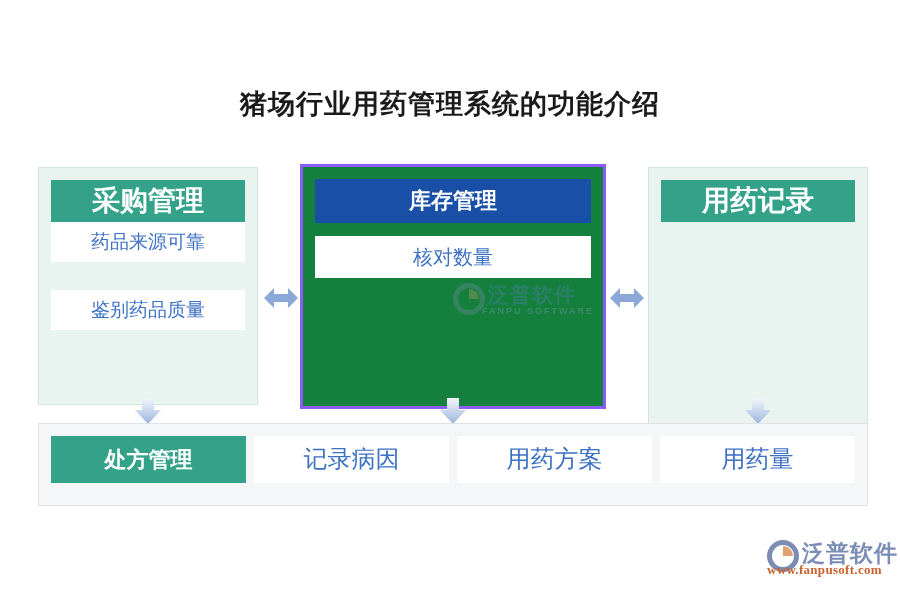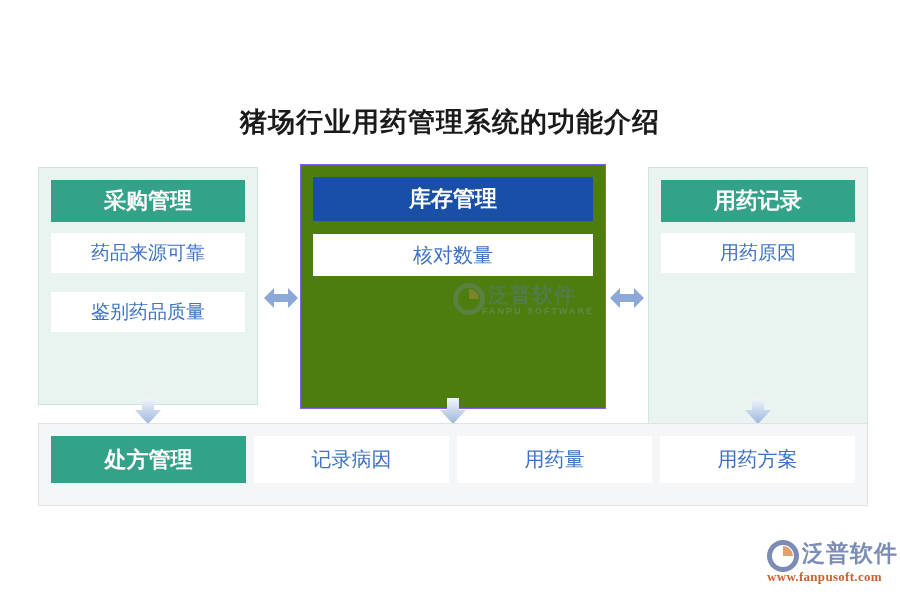--- a/index.html
+++ b/index.html
@@ -20,21 +20,20 @@
     position: absolute;
     left: 0;
     top: 86px;
     width: 900px;
     text-align: center;
     font-size: 27px;
     font-weight: bold;
     color: #1a1a1a;
     letter-spacing: 1px;
     font-family: "Liberation Serif", "DejaVu Serif", serif;
-    margin-top: 18px;
   }
 
   
   #diagram {
     position: absolute;
     left: 0;
     top: 0;
     width: 900px;
     height: 600px;
   }
@@ -44,48 +43,47 @@
     position: absolute;
     top: 167px;
     box-sizing: border-box;
     padding: 12px 12px 14px 12px;
   }
   .column.green-col {
     background: #e9f4f1;
     border: 1px solid #cfe5df;
   }
   .column.blue-col {
-    background: #4d7c0f;
-    border: 1px solid #8b5cf6;
+    background: #15803d;
+    border: 3px solid #8b5cf6;
   }
   #col-purchase { left: 38px;  width: 220px; height: 238px; }
   #col-stock    { left: 300px; width: 306px; height: 245px; top: 164px; }
   #col-record   { left: 648px; width: 220px; height: 264px; }
 
   .col-header {
     height: 42px;
     line-height: 42px;
     text-align: center;
-    font-size: 22px;
+    font-size: 28px;
     font-weight: bold;
     color: #ffffff;
-    margin-bottom: 11px;
   }
   .col-header.green { background: #33a289; }
   .col-header.blue  { background: #1a4fa8; }
   #col-stock .col-header { height: 44px; line-height: 44px; font-size: 22px; margin-bottom: 13px; }
 
   .col-item {
     height: 40px;
     line-height: 40px;
     text-align: center;
     background: #ffffff;
     color: #3c71c4;
     font-size: 19px;
-    margin-bottom: 19px;
+    margin-bottom: 28px;
   }
   .col-item:last-child { margin-bottom: 12px; }
   #col-stock .col-item { height: 42px; line-height: 42px; font-size: 20px; margin-bottom: 13px; }
 
   
   .h-arrow {
     position: absolute;
     top: 285px;
     width: 34px;
     height: 26px;
@@ -121,21 +119,21 @@
     gap: 8px;
     height: 47px;
   }
   .bottom-item {
     flex: 1;
     height: 47px;
     line-height: 47px;
     text-align: center;
     background: #ffffff;
     color: #3c71c4;
-    font-size: 20px;
+    font-size: 24px;
   }
   .bottom-item.primary {
     background: #33a289;
     color: #ffffff;
     font-weight: bold;
     font-size: 22px;
   }
 
   
   #center-watermark {
@@ -197,21 +195,21 @@
     top: 0px;
     font-size: 23px;
     font-weight: bold;
     color: #7b8cb5;
     letter-spacing: 1px;
     white-space: nowrap;
   }
   #brand-logo .logo-url {
     position: absolute;
     left: 1px;
-    top: 31px;
+    top: 24px;
     font-size: 13px;
     font-weight: bold;
     color: #c9622f;
     letter-spacing: 0.3px;
     white-space: nowrap;
     font-family: "Liberation Serif", serif;
   }
 </style>
 </head>
 <body>
@@ -238,21 +236,20 @@
   </div>
 
   <div class="h-arrow" id="h-arrow-right">
     <svg width="34" height="26" viewBox="0 0 34 26" xmlns="http://www.w3.org/2000/svg">
       <polygon points="0,13 10,3 10,9 24,9 24,3 34,13 24,23 24,17 10,17 10,23" fill="#8ca8d8"></polygon>
     </svg>
   </div>
 
   <div class="column green-col" id="col-record">
     <div class="col-header green">用药记录</div>
-    <div class="col-item">用药原因</div>
   </div>
 
   <div id="center-watermark">
     <div class="wm-mark">
       <svg width="34" height="34" viewBox="0 0 34 34" xmlns="http://www.w3.org/2000/svg">
         <path d="M17 1 A16 16 0 1 0 17 33 A16 16 0 1 0 17 1 Z M17 6 A11 11 0 1 1 17 28 A11 11 0 1 1 17 6 Z" fill="#7b8cb5"></path>
         <path d="M17 7 A10 10 0 0 1 27 17 L17 17 Z" fill="#e0a070"></path>
       </svg>
     </div>
     <div class="wm-text">泛普软件</div>
@@ -292,22 +289,22 @@
         </linearGradient>
       </defs>
       <polygon points="7,0 19,0 19,12 26,12 13,26 0,12 7,12" fill="url(#dg3)"></polygon>
     </svg>
   </div>
 
   <div id="bottom-bar">
     <div class="bottom-items">
       <div class="bottom-item primary">处方管理</div>
       <div class="bottom-item">记录病因</div>
+      <div class="bottom-item">用药方案</div>
       <div class="bottom-item">用药量</div>
-      <div class="bottom-item">用药方案</div>
     </div>
   </div>
 
 </div>
 
 <div id="brand-logo">
   <div class="logo-mark">
     <svg width="34" height="32" viewBox="0 0 34 32" xmlns="http://www.w3.org/2000/svg">
       <path d="M17 0 A16 16 0 1 0 17 32 A16 16 0 1 0 17 0 Z M17 5 A11 11 0 1 1 17 27 A11 11 0 1 1 17 5 Z" fill="#7b8cb5"></path>
       <path d="M17 6 A10 10 0 0 1 27 16 L17 16 Z" fill="#e0a070"></path>

